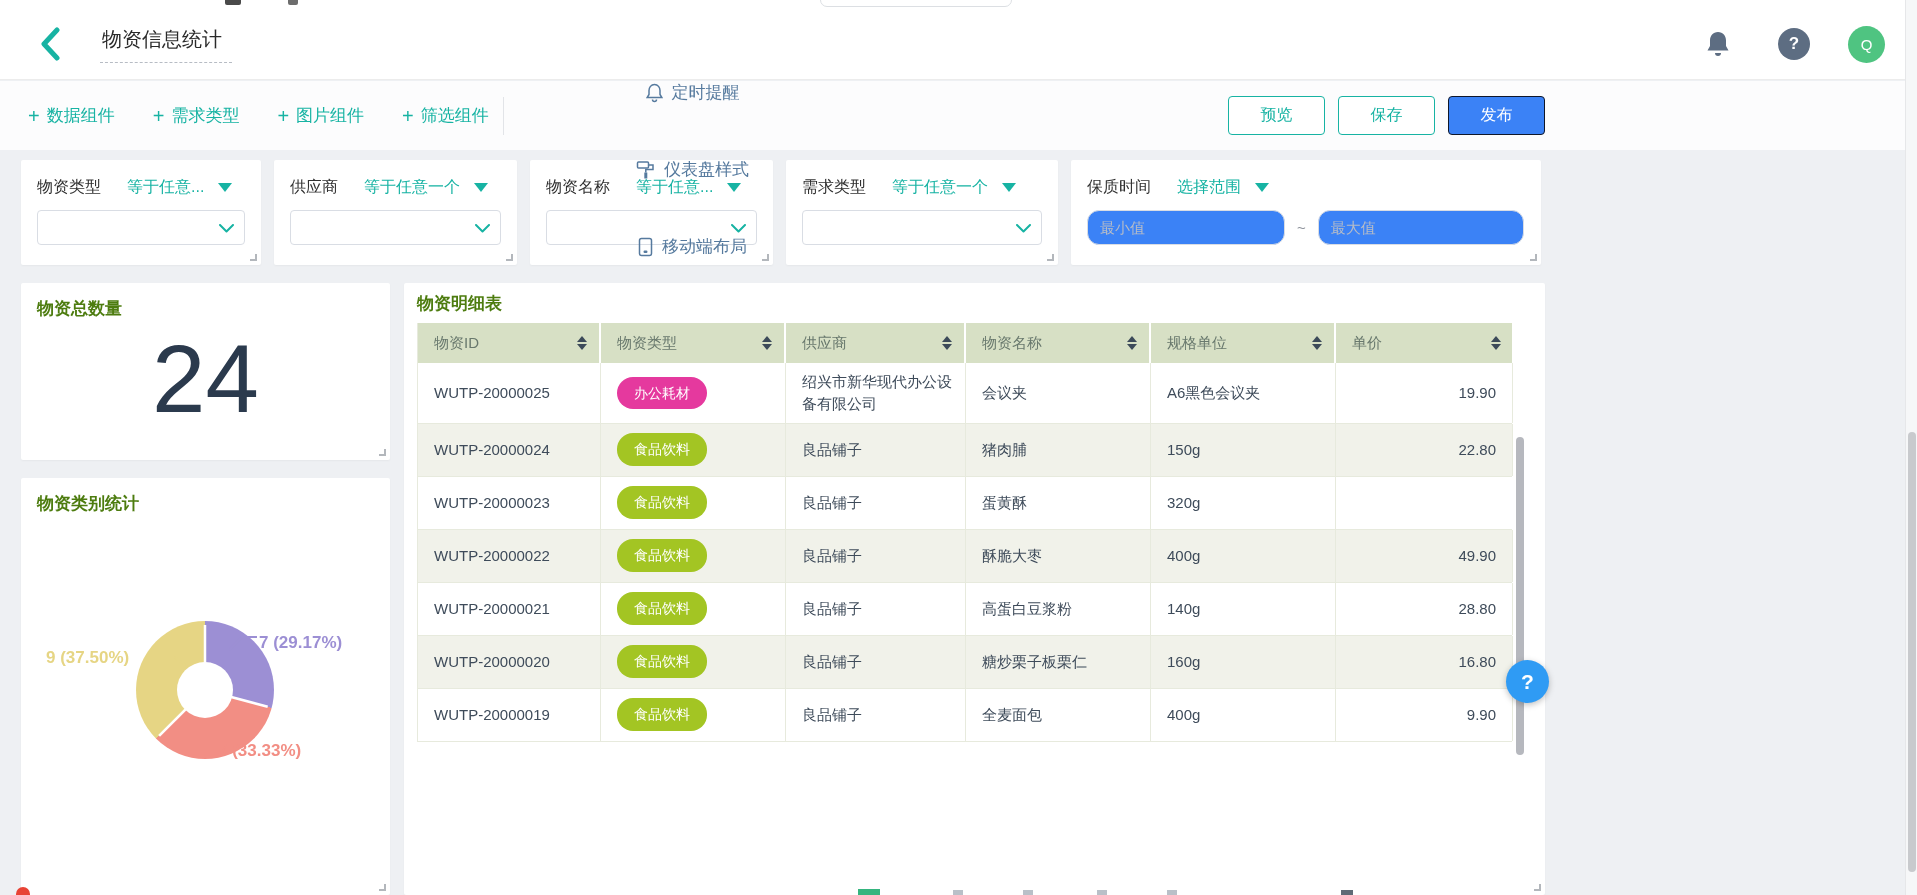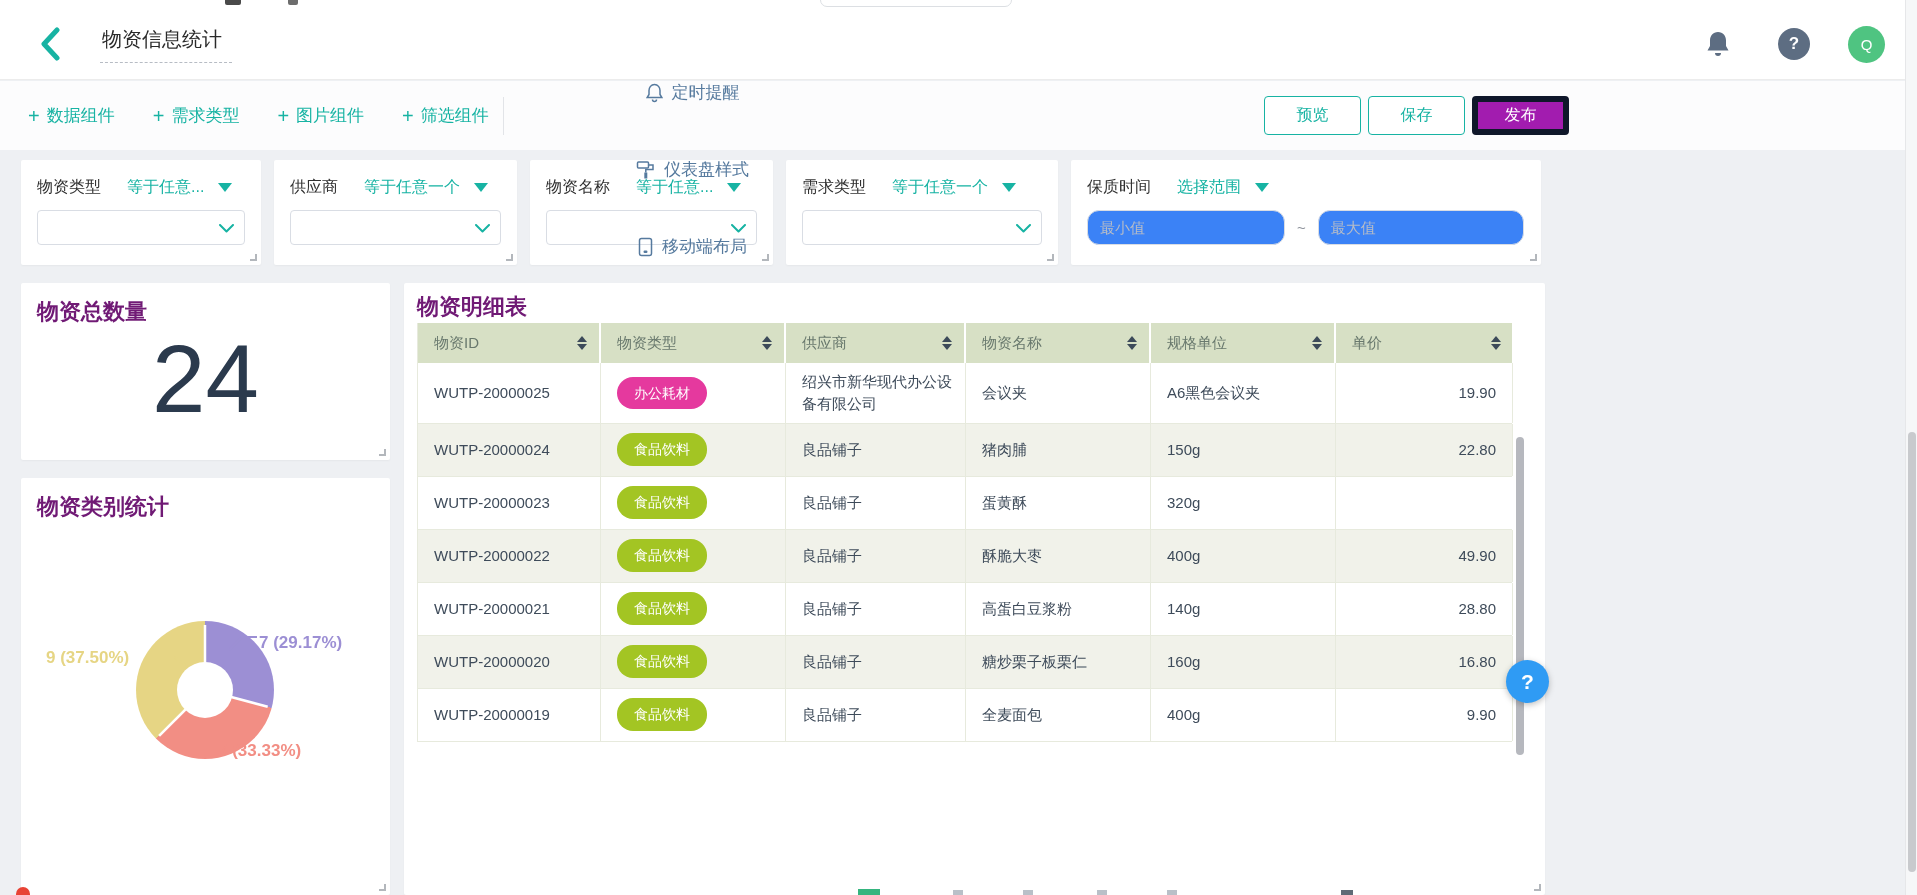--- a/index.html
+++ b/index.html
@@ -23,45 +23,45 @@
   .avatar { width:37px; height:37px; border-radius:50%; background:#4fc481; color:#fff; font-size:15px; display:flex; align-items:center; justify-content:center; margin-left:36px; cursor:pointer; }
 
   
   .toolbar { position:absolute; left:0; top:81px; width:1917px; height:69px; background:#fcfcfd; z-index:4; }
   .tb-left { position:absolute; left:28px; top:0; height:100%; display:flex; align-items:center; gap:38px; }
   .tb-add { display:flex; align-items:center; gap:7px; color:#17b3a3; font-size:17px; cursor:pointer; white-space:nowrap; }
   .tb-add .plus { font-size:20px; line-height:1; }
   .tb-divider { position:absolute; left:503px; top:16px; height:38px; width:1px; background:#e2e4e8; }
   .tb-mid { position:absolute; left:636px; top:0; height:100%; display:flex; align-items:center; gap:54px;flex-direction:column; }
   .tb-tool { display:flex; align-items:center; gap:9px; color:#567a9e; font-size:17px; cursor:pointer; white-space:nowrap; }
-  .tb-right { position:absolute; left:1264px; top:15px; display:flex; gap:7px; }
+  .tb-right { position:absolute; left:1228px; top:15px; display:flex; gap:13px; }
   .btn { width:97px; height:39px; border-radius:4px; font-size:16px; display:flex; align-items:center; justify-content:center; cursor:pointer; }
   .btn-outline { background:#fff; border:1px solid #17b3a3; color:#17b3a3; }
-  .btn-solid { background:#a21caf; border:6px solid #0f172a; color:#fff; }
+  .btn-solid { background:#3b82f6; border:1px solid #0f172a; color:#fff; }
 
   
   .card { position:absolute; background:#fff; border-radius:2px; box-shadow:0 1px 2px rgba(0,0,0,0.04); }
   .resize-handle { position:absolute; right:4px; bottom:4px; width:7px; height:7px; border-right:2px solid #9aa0a6; border-bottom:2px solid #9aa0a6; opacity:.75; }
 
   
   .fcard { top:160px; height:105px; padding:17px 16px 0 16px; }
   .frow { display:flex; align-items:center; }
   .flabel { font-size:16px; color:#2f2f2f; }
   .fcond { font-size:16px; color:#17b3a3; margin-left:26px; max-width:120px; white-space:nowrap; overflow:hidden; cursor:pointer; }
   .fcaret { width:0; height:0; border-left:7px solid transparent; border-right:7px solid transparent; border-top:9px solid #17b3a3; margin-left:14px; cursor:pointer; }
   .fselect { margin-top:12px; height:35px; border:1px solid #d9dde4; border-radius:4px; position:relative; background:#fff; cursor:pointer; }
   .fselect svg { position:absolute; right:10px; top:13px; }
   .frange { margin-top:12px; display:flex; align-items:center; }
   .rinput { height:35px; border:1px solid #d9dde4; border-radius:12px; background:#3b82f6; font-size:15px; padding:0 12px; color:#333; width:198px; outline:none; }
   .rinput::placeholder { color:#b6bcc7; }
   .rsep { color:#8a8f98; font-size:15px; margin:0 12px; }
 
   
   .stat-card { left:21px; top:283px; width:369px; height:177px; }
-  .card-title { font-size:22px; font-weight:bold; color:#701a75; }
+  .card-title { font-size:17px; font-weight:bold; color:#4d7c0f; }
   .stat-card .card-title { position:absolute; left:16px; top:14px; }
   .stat-value { position:absolute; left:0; right:0; top:48px; text-align:center; font-size:96px; line-height:1; color:#2b3a4d; }
 
   
   .chart-card { left:21px; top:478px; width:369px; height:417px; }
   .chart-card .card-title { position:absolute; left:16px; top:14px; }
   .pie-area { position:absolute; left:0; top:70px; width:369px; height:280px; }
   .donut { position:absolute; left:115px; top:73px; width:138px; height:138px; border-radius:50%; }
   .donut::after { content:""; position:absolute; left:41px; top:41px; width:56px; height:56px; background:#fff; border-radius:50%; }
   .donut-sep { position:absolute; left:115px; top:73px; }

